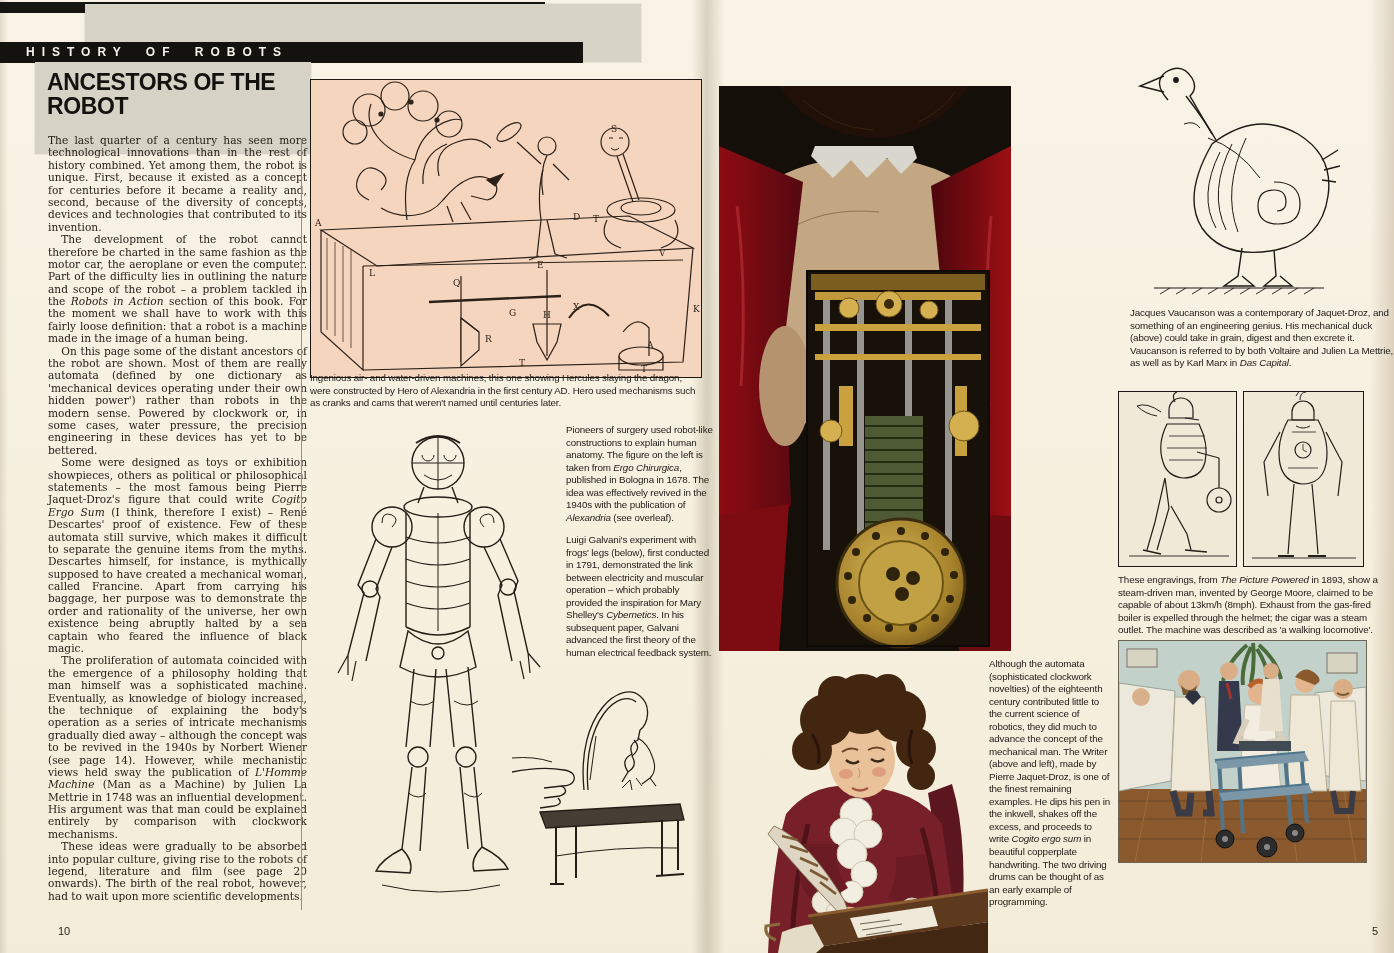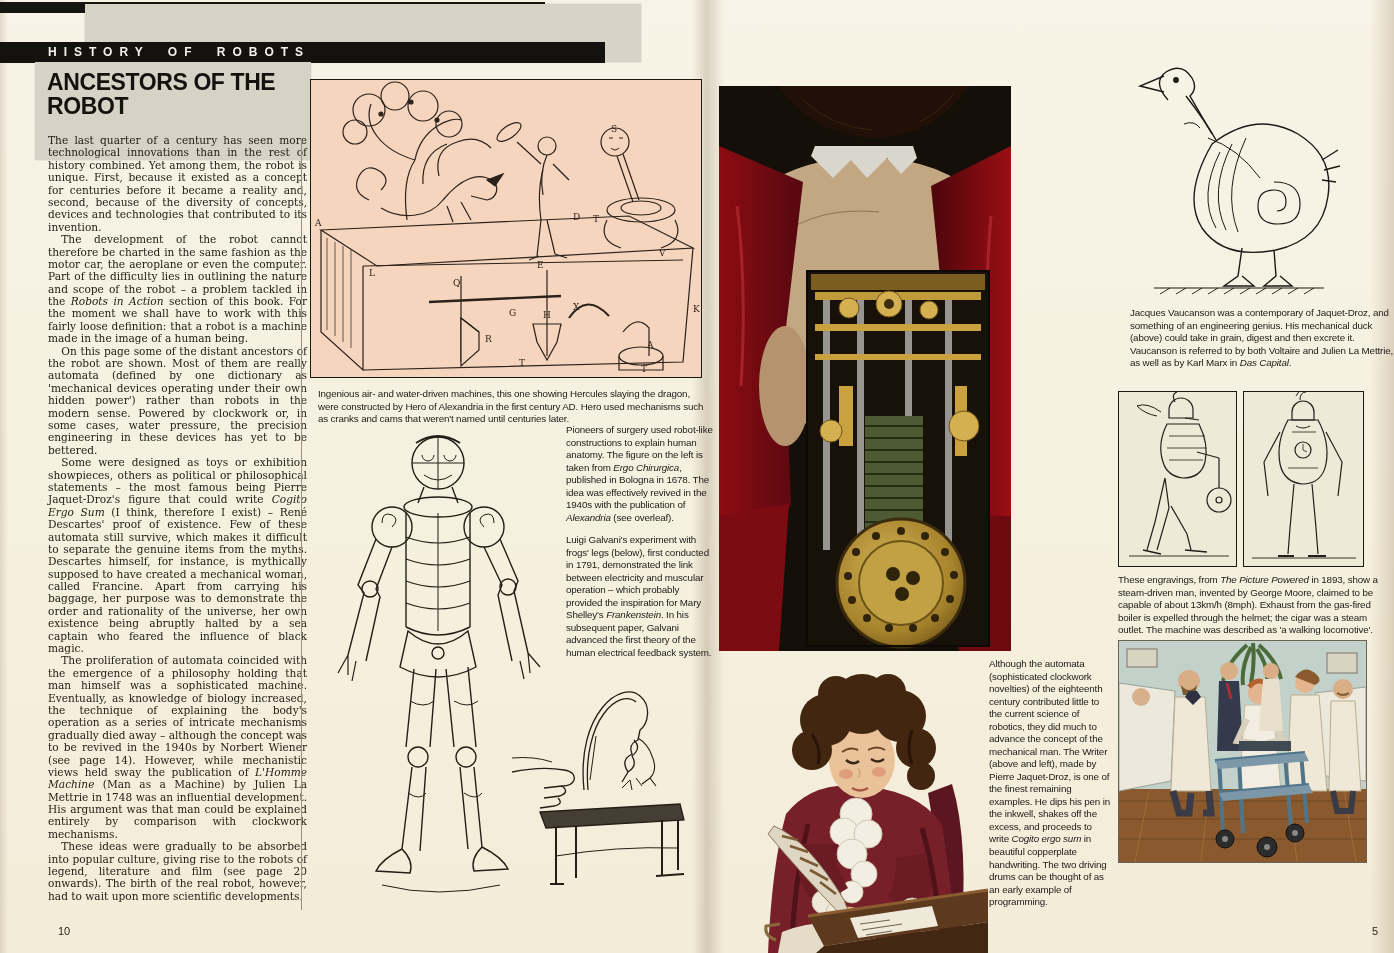--- a/index.html
+++ b/index.html
@@ -8,22 +8,22 @@
     background:
       linear-gradient(90deg, rgba(120,100,70,.18) 0, rgba(0,0,0,0) 8px),
       linear-gradient(90deg, rgba(0,0,0,0) 692px, rgba(90,70,40,.20) 707px, rgba(0,0,0,0) 724px),
       linear-gradient(90deg, rgba(0,0,0,0) 1370px, rgba(140,115,80,.25) 1394px),
       linear-gradient(180deg, #f8f3e6 0%, #f6f0df 55%, #f3ecd9 100%);}
   .abs{position:absolute;}
   
   .topbar{background:#171512;}
   .graypanel{background:#d7d3c6;box-shadow:0 0 0 1px rgba(0,0,0,.06);}
   .historybar{background:#14120f;color:#f5f2ea;font-size:12px;font-weight:bold;
-    letter-spacing:7px;word-spacing:8px;line-height:21px;padding-left:48px;}
-  .titlebox{background:#d6d2c5;padding:9px 12px 12px 12px;box-shadow:0 0 0 1px rgba(0,0,0,.05);}
+    letter-spacing:7px;word-spacing:8px;line-height:21px;padding-left:26px;}
+  .titlebox{background:#d6d2c5;padding:9px 12px 6px 12px;box-shadow:0 0 0 1px rgba(0,0,0,.05);}
   .titlebox h1{margin:0;font-size:23px;line-height:1.04;letter-spacing:-.4px;color:#14120f;
     font-family:"Liberation Sans",sans-serif;font-weight:bold;}
   
   .bodycol{width:259px;color:#262119;font-family:"DejaVu Serif",serif;
     font-size:10.6px;line-height:1.17;text-align:justify;}
   .bodycol p{margin:0;text-indent:1.25em;}
   .bodycol p:first-child{text-indent:0;}
   .colrule{width:1px;background:#989182;}
   
   .cap{color:#1d1a15;font-size:9.8px;line-height:1.28;letter-spacing:-.15px;}
@@ -132,21 +132,21 @@
           <text x="174" y="262">R</text>
           <text x="232" y="238">H</text>
           <text x="336" y="268">A</text>
         <text x="262" y="140">D</text>
           <text x="198" y="236">G</text>
           <text x="208" y="286">T</text>
           <text x="330" y="292">T</text>
       </g>
     </svg>
   </figure>
-  <div class="abs cap" style="left:310px;top:388px;width:392px;margin-left:8px;">Ingenious air- and water-driven machines, this one showing Hercules slaying the dragon, were constructed by Hero of Alexandria in the first century AD. Hero used mechanisms such as cranks and cams that weren't named until centuries later.</div>
+  <div class="abs cap" style="left:310px;top:372px;width:392px;">Ingenious air- and water-driven machines, this one showing Hercules slaying the dragon, were constructed by Hero of Alexandria in the first century AD. Hero used mechanisms such as cranks and cams that weren't named until centuries later.</div>
 
   <figure class="abs" style="left:318px;top:417px;width:245px;height:512px;">
     <svg width="245" height="512" viewBox="0 0 245 512">
       <g stroke="#241e16" fill="none" stroke-width="1.4">
 
         <circle cx="120" cy="46" r="26"></circle>
         <path d="M120 20 L120 72 M94 46 L146 46" stroke-width="1"></path>
         <path d="M104 38 a6 6 0 1 0 12 0 M126 38 a6 6 0 1 0 12 0" stroke-width="1"></path>
         <path d="M106 58 q14 10 28 0" stroke-width="1"></path>
         <path d="M98 26 q22 -14 44 0" stroke-width="2"></path>
@@ -186,21 +186,21 @@
         <path d="M84 432 q-20 10 -26 22 l34 2 q4 -12 -8 -24"></path>
         <path d="M164 430 q20 10 26 22 l-34 2 q-4 -12 8 -24"></path>
         <path d="M64 468 q56 14 118 0" stroke-width="1"></path>
         <path d="M92 284 q14 8 24 0 M136 284 q14 8 24 0" stroke-width="1"></path>
         <path d="M90 376 q12 8 18 0 M146 376 q12 8 18 0" stroke-width="1"></path>
       </g>
     </svg>
   </figure>
 
   <div class="abs cap" style="left:566px;top:424px;width:148px;">Pioneers of surgery used robot-like constructions to explain human anatomy. The figure on the left is taken from <i>Ergo Chirurgica</i>, published in Bologna in 1678. The idea was effectively revived in the 1940s with the publication of <i>Alexandria</i> (see overleaf).</div>
-  <div class="abs cap" style="left:566px;top:534px;width:148px;">Luigi Galvani's experiment with frogs' legs (below), first conducted in 1791, demonstrated the link between electricity and muscular operation – which probably provided the inspiration for Mary Shelley's <i>Frankenstein</i>. In his subsequent paper, Galvani advanced the first theory of the human electrical feedback system.</div>
+  <div class="abs cap" style="left:566px;top:534px;width:148px;">Luigi Galvani's experiment with frogs' legs (below), first conducted in 1791, demonstrated the link between electricity and muscular operation – which probably provided the inspiration for Mary Shelley's <i>Cybernetics</i>. In his subsequent paper, Galvani advanced the first theory of the human electrical feedback system.</div>
 
   <figure class="abs" style="left:512px;top:652px;width:176px;height:240px;">
     <svg width="176" height="240" viewBox="0 0 176 240">
       <g stroke="#241e16" fill="none" stroke-width="1.3">
 
         <path d="M72 138 C64 60 110 28 128 44 C140 54 136 72 128 78"></path>
         <path d="M76 138 C70 66 108 36 124 50"></path>
 
         <path d="M128 78 l-2 10 q-10 4 -6 14 q-12 6 -4 18 l-6 10 m6 -10 q10 -6 4 -16 q10 -8 2 -16"></path>
         <path d="M118 128 l-8 8 m8 -8 l2 10 m4 -12 l6 8" stroke-width="1"></path>

